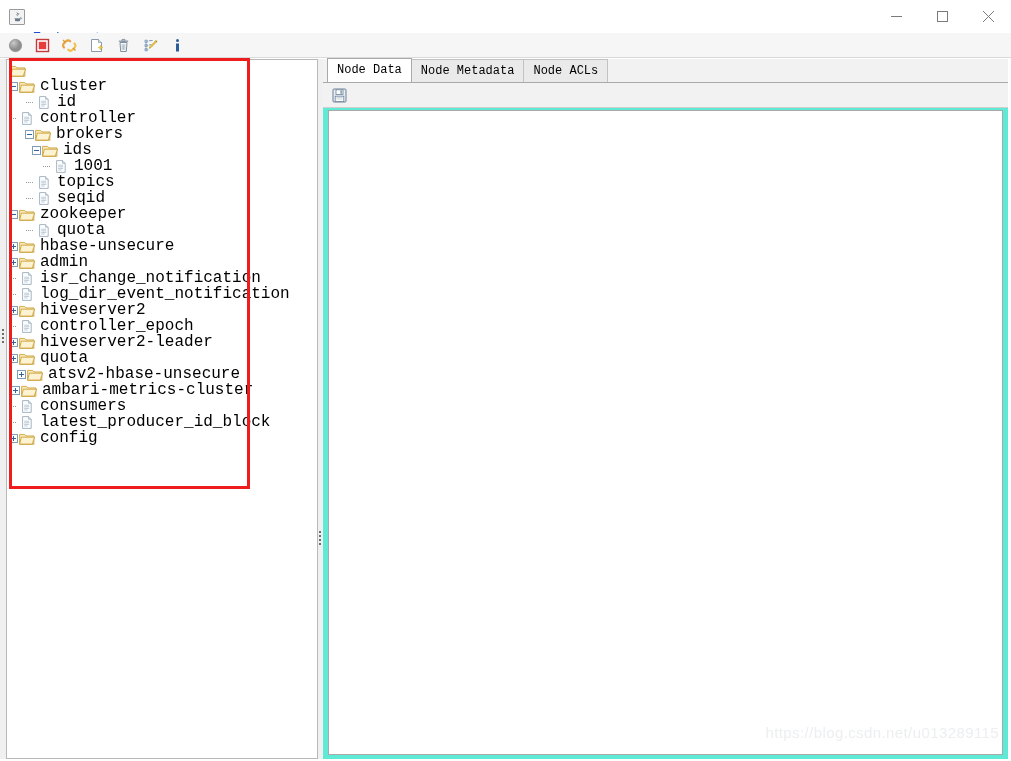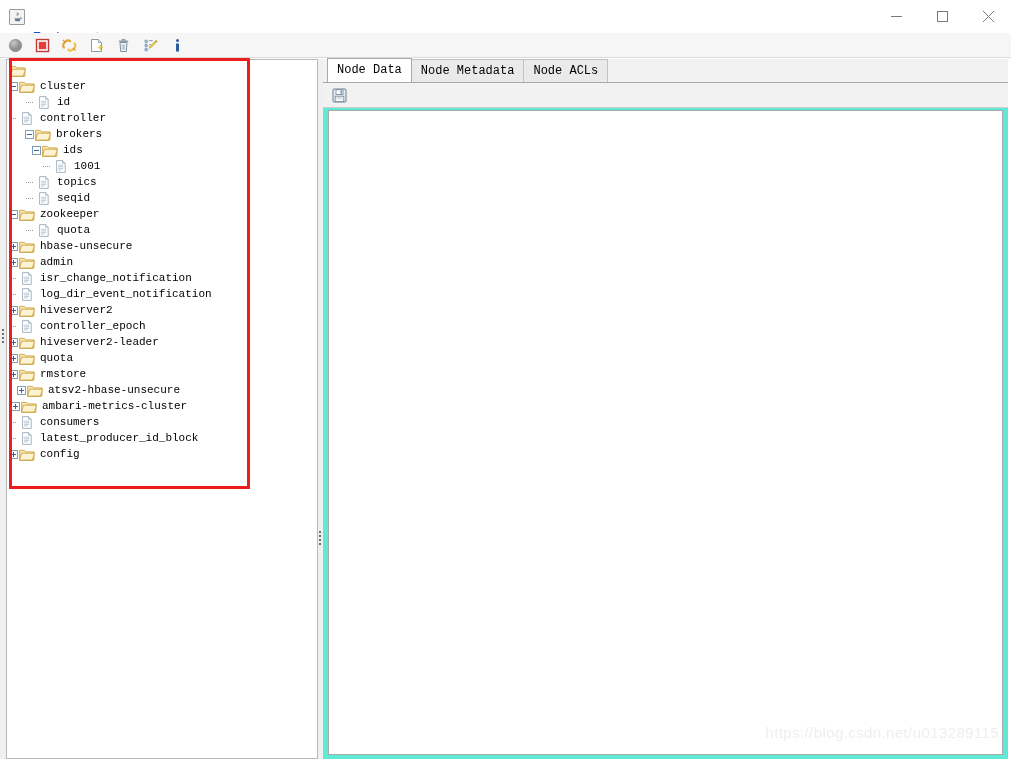--- a/index.html
+++ b/index.html
@@ -46,21 +46,21 @@
   
   .left-pane{
     position:absolute;left:6px;top:59px;width:312px;height:700px;
     background:#ffffff;border:1px solid #b8b8b8;box-sizing:border-box;
     overflow:hidden;
   }
   .tree{position:absolute;left:0;top:0;width:312px;padding-top:2px;}
   .trow{
     position:relative;height:16px;line-height:16px;
     display:flex;align-items:center;white-space:nowrap;
-    font-family:"Liberation Mono", monospace;font-size:11px;color:#000;
+    font-family:"Liberation Mono", monospace;font-size:16px;color:#000;
   }
   .handle{
     width:9px;height:9px;box-sizing:border-box;
     border:1px solid #7f9db9;background:#ffffff;
     display:inline-flex;align-items:center;justify-content:center;
     position:relative;flex:0 0 auto;
   }
   .handle .hbar{position:absolute;background:#33619b;}
   .handle .hh{width:5px;height:1px;left:1px;top:3px;}
   .handle .hv{width:1px;height:5px;left:3px;top:1px;}
@@ -445,33 +445,20 @@
             <span class="hbar hv"></span>
           </span>
           <span class="ico">
             <svg width="16" height="13" viewBox="0 0 16 13">
               <path d="M0.6 2.4h5l1.2 1.5h8.1v8.4H0.6z" fill="#fbe7b4" stroke="#c79b2e" stroke-width=".8"></path>
               <path d="M2.4 5.2h13.2l-2.4 6.9H0.6z" fill="#fdf3d3" stroke="#c79b2e" stroke-width=".8"></path>
             </svg>
           </span>
           <span class="tlabel">quota</span>
         </div>
-        <div class="trow" style="padding-left:2px">
-          <span class="handle">
-            <span class="hbar hh"></span>
-            <span class="hbar hv"></span>
-          </span>
-          <span class="ico">
-            <svg width="16" height="13" viewBox="0 0 16 13">
-              <path d="M0.6 2.4h5l1.2 1.5h8.1v8.4H0.6z" fill="#fbe7b4" stroke="#c79b2e" stroke-width=".8"></path>
-              <path d="M2.4 5.2h13.2l-2.4 6.9H0.6z" fill="#fdf3d3" stroke="#c79b2e" stroke-width=".8"></path>
-            </svg>
-          </span>
-          <span class="tlabel">rmstore</span>
-        </div>
         <div class="trow" style="padding-left:10px">
           <span class="handle">
             <span class="hbar hh"></span>
             <span class="hbar hv"></span>
           </span>
           <span class="ico">
             <svg width="16" height="13" viewBox="0 0 16 13">
               <path d="M0.6 2.4h5l1.2 1.5h8.1v8.4H0.6z" fill="#fbe7b4" stroke="#c79b2e" stroke-width=".8"></path>
               <path d="M2.4 5.2h13.2l-2.4 6.9H0.6z" fill="#fdf3d3" stroke="#c79b2e" stroke-width=".8"></path>
             </svg>

